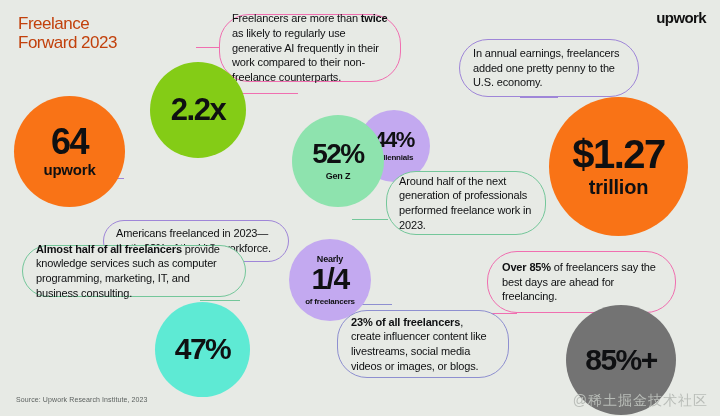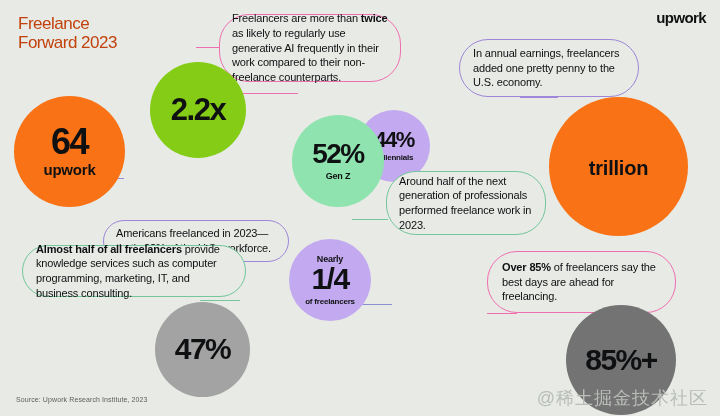--- a/index.html
+++ b/index.html
@@ -27,21 +27,21 @@
     font-size:15px;font-weight:700;letter-spacing:-0.6px;color:#111;
   }
 
   
   .circ{border-radius:50%;display:flex;flex-direction:column;align-items:center;justify-content:center;text-align:center;}
   .c-purple{background:#f97316;}
   .c-purple2{background:#c3a9f0;justify-content:center;}
   .c-pink{background:#84cc16;}
   .c-pink2{background:#737373;}
   .c-green{background:#8ee3ae;}
-  .c-green2{background:#a3a3a3;}
+  .c-green2{background:#5eead4;}
 
   .big{font-weight:700;letter-spacing:-1.5px;line-height:0.95;}
   .sub{font-weight:700;letter-spacing:-0.2px;}
 
   
   .bub{
     border-radius:30px;border:1.3px solid #999;
     background:#e7eae5;
     display:flex;align-items:center;
     box-sizing:border-box;
@@ -56,21 +56,21 @@
   
   .line{background:#a9a0c8;height:1.3px;}
   .line-pink{background:#f06fb0;}
   .line-purple{background:#9f86d8;}
   .line-green{background:#74c79a;}
 
   .footer{
     left:16px;bottom:13px;font-size:7px;color:#5d6260;letter-spacing:0.1px;
   }
   .wmark{
-    right:12px;bottom:6px;font-size:18px;color:#b9bdb8;letter-spacing:1px;
+    right:12px;bottom:6px;font-size:14px;color:#b9bdb8;letter-spacing:1px;
   }
 </style>
 </head>
 <body>
 
 <div id="canvas">
 
   <div class="abs title">
     <span>Freelance</span>
     <span>Forward 2023</span>
@@ -124,39 +124,45 @@
     <div class="sub" style="font-size:9px;margin-top:3px;">Gen Z</div>
   </div>
 
   <div class="abs bub bd-green" style="left:386px;top:171px;width:160px;height:64px;padding:8px 12px;">
     <p>
       <span>Around half of the next generation of professionals performed freelance work in 2023.</span>
     </p>
   </div>
 
   <div class="abs circ c-purple" style="left:549px;top:97px;width:139px;height:139px;">
+    <div class="big" style="font-size:40px;">$1.27</div>
     <div class="sub" style="font-size:20px;margin-top:3px;">trillion</div>
   </div>
 
   <div class="abs bub bd-green" style="left:22px;top:245px;width:224px;height:52px;padding:0 13px;">
     <p>
       <b>Almost half of all freelancers</b><span> provide knowledge services such as computer programming, marketing, IT, and business consulting.</span>
     </p>
   </div>
 
   <div class="abs circ c-green2" style="left:155px;top:302px;width:95px;height:95px;">
     <div class="big" style="font-size:30px;">47%</div>
   </div>
 
   <div class="abs circ c-purple2" style="left:289px;top:239px;width:82px;height:82px;">
     <div class="sub" style="font-size:9px;margin-bottom:1px;">Nearly</div>
     <div class="big" style="font-size:30px;">1/4</div>
     <div class="sub" style="font-size:8px;margin-top:3px;">of freelancers</div>
   </div>
 
+  <div class="abs bub bd-blue" style="left:337px;top:310px;width:172px;height:68px;padding:0 13px;">
+    <p>
+      <b>23% of all freelancers</b><span>, create influencer content like livestreams, social media videos or images, or blogs.</span>
+    </p>
+  </div>
 
   <div class="abs bub bd-pink" style="left:487px;top:251px;width:189px;height:62px;padding:0 14px;">
     <p>
       <b>Over 85%</b><span> of freelancers say the best days are ahead for freelancing.</span>
     </p>
   </div>
 
   <div class="abs circ c-pink2" style="left:566px;top:305px;width:110px;height:110px;">
     <div class="big" style="font-size:30px;">85%+</div>
   </div>

